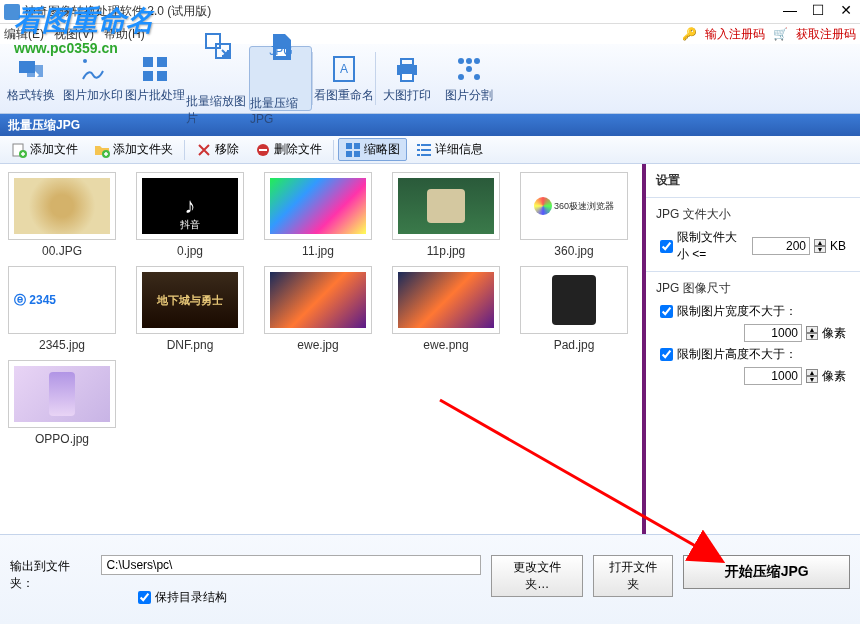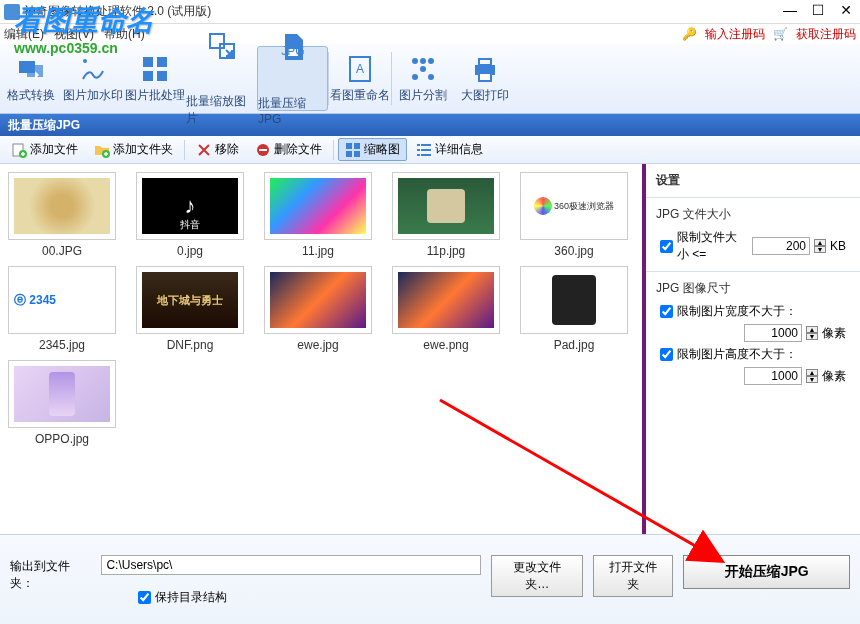--- a/index.html
+++ b/index.html
@@ -17,21 +17,21 @@
 .reg-links .key { color: #c00; }
 .reg-links a { color: #c00; cursor: pointer; }
 .cart { color: #f60; }
 
 .watermark { position: absolute; top: 2px; left: 14px; pointer-events: none; z-index: 10; }
 .watermark .logo { font-size: 28px; font-weight: bold; font-style: italic; color: #1e90ff; text-shadow: 1px 1px 2px rgba(0,0,0,.3); }
 .watermark .url { font-size: 14px; color: #2fa82f; font-weight: bold; }
 
 .toolbar { height: 70px; background: linear-gradient(#fafcff,#e6eefc); display: flex; border-bottom: 1px solid #b5c9e6; }
 .tool-btn { width: 62px; display: flex; flex-direction: column; align-items: center; justify-content: center; gap: 2px; cursor: pointer; }
-.tool-btn.wide { width: 71px; gap: 31px; }
+.tool-btn.wide { width: 63px; gap: 31px; }
 .tool-btn.active { background: #d8e6f8; border: 1px solid #9bb8e0; border-radius: 3px; margin: 2px 0; }
 .tool-btn .ticon { width: 32px; height: 32px; display: flex; align-items: center; justify-content: center; }
 .tool-btn .tlabel { color: #2b4a7d; font-size: 12px; }
 .sep { width: 1px; background: #c5d4eb; margin: 8px 0; }
 
 .section-head { height: 22px; background: linear-gradient(#3b7bd6,#2a5fb5); color: #fff; font-weight: bold; display: flex; align-items: center; padding-left: 8px; }
 
 .sub-toolbar { height: 28px; background: linear-gradient(#fafcff,#eaf1fb); border-bottom: 1px solid #c5d4eb; display: flex; align-items: center; gap: 2px; padding-left: 4px; }
 .sub-btn { display: flex; align-items: center; gap: 3px; padding: 2px 6px; cursor: pointer; border: 1px solid transparent; border-radius: 2px; }
 .sub-btn.active { background: #cfe1f9; border-color: #7ba4dc; }
@@ -171,39 +171,39 @@
           <rect x="6" y="4" width="20" height="24" fill="none" stroke="#3b82d6" stroke-width="2"></rect>
           <text x="16" y="20" font-size="10" fill="#3b82d6" text-anchor="middle">A</text>
         </svg>
       </span>
     <span class="tlabel">看图重命名</span>
   </div>
   <div class="sep"></div>
   <div class="tool-btn">
     <span class="ticon">
         <svg class="ticon-svg" viewBox="0 0 32 32">
+          <rect x="6" y="12" width="20" height="10" fill="#3b82d6"></rect>
+          <rect x="10" y="6" width="12" height="6" fill="none" stroke="#3b82d6" stroke-width="2"></rect>
+          <rect x="10" y="20" width="12" height="8" fill="#fff" stroke="#3b82d6" stroke-width="2"></rect>
+        </svg>
+      </span>
+    <span class="tlabel">大图打印</span>
+  </div>
+  <div class="tool-btn">
+    <span class="ticon">
+        <svg class="ticon-svg" viewBox="0 0 32 32">
           <circle cx="8" cy="8" r="3" fill="#3b82d6"></circle>
           <circle cx="24" cy="8" r="3" fill="#3b82d6"></circle>
           <circle cx="8" cy="24" r="3" fill="#3b82d6"></circle>
           <circle cx="24" cy="24" r="3" fill="#3b82d6"></circle>
           <circle cx="16" cy="16" r="3" fill="#3b82d6"></circle>
           <circle cx="16" cy="8" r="3" fill="#3b82d6"></circle>
         </svg>
       </span>
     <span class="tlabel">图片分割</span>
-  </div>
-  <div class="tool-btn">
-    <span class="ticon">
-        <svg class="ticon-svg" viewBox="0 0 32 32">
-          <rect x="6" y="12" width="20" height="10" fill="#3b82d6"></rect>
-          <rect x="10" y="6" width="12" height="6" fill="none" stroke="#3b82d6" stroke-width="2"></rect>
-          <rect x="10" y="20" width="12" height="8" fill="#fff" stroke="#3b82d6" stroke-width="2"></rect>
-        </svg>
-      </span>
-    <span class="tlabel">大图打印</span>
   </div>
 </div>
 
 <div class="section-head">批量压缩JPG</div>
 
 <div class="sub-toolbar">
   <div class="sub-btn">
     <span class="sicon"><svg class="sicon-svg" viewBox="0 0 16 16">
           <rect x="2" y="2" width="10" height="12" fill="#fff" stroke="#888"></rect>
           <circle cx="12" cy="12" r="4" fill="#4b4"></circle>

